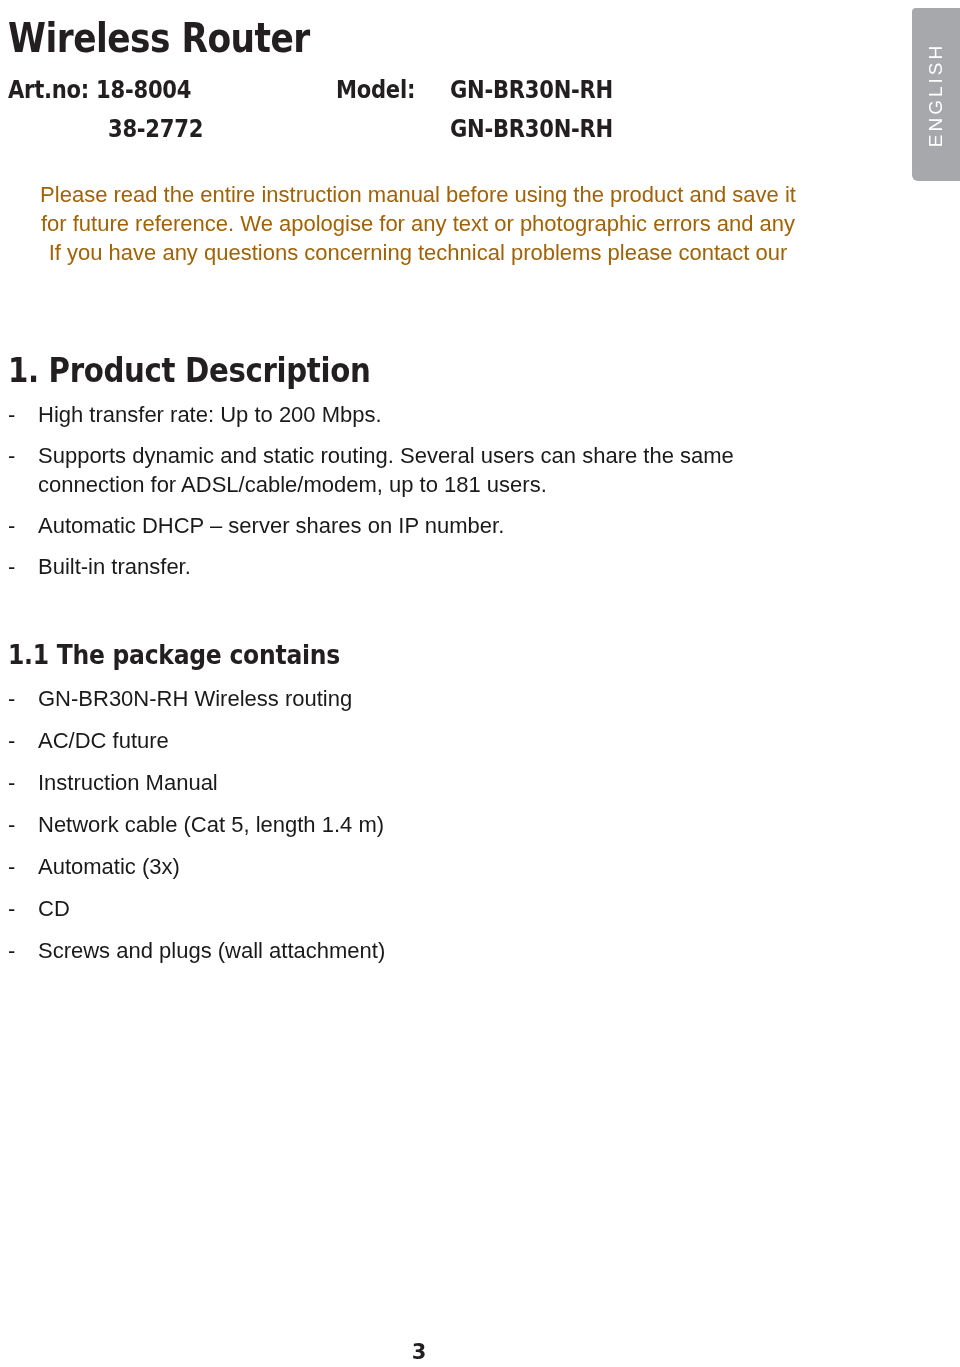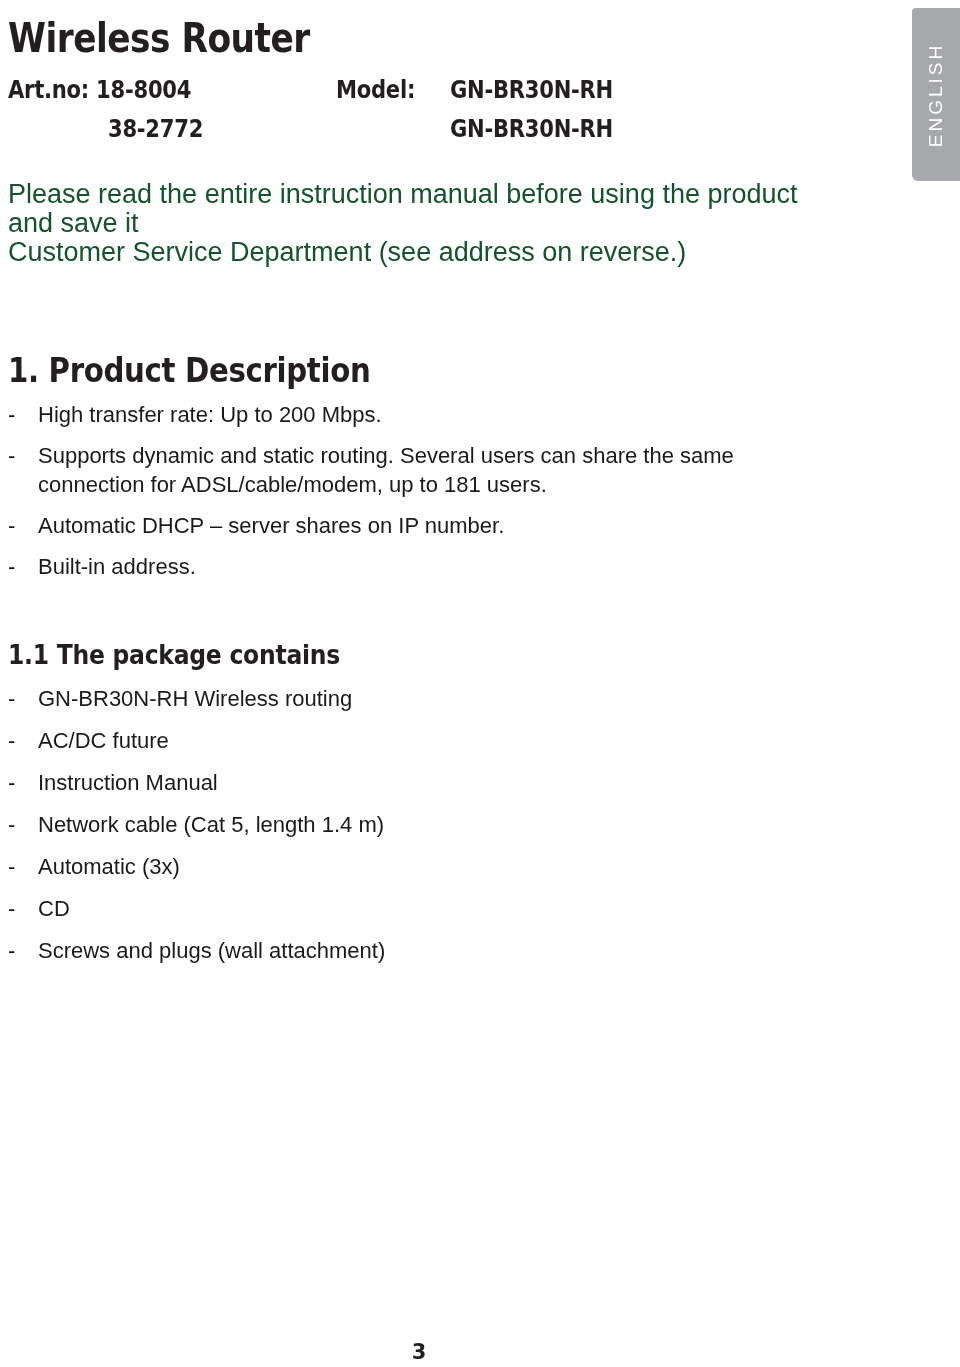--- a/index.html
+++ b/index.html
@@ -104,23 +104,24 @@
     letter-spacing: -0.3px;
     transform: scaleX(0.87);
   }
 
   
   .intro {
     position: absolute;
     left: 8px;
     top: 180px;
     width: 820px;
-    font-size: 27px;
+    font-size: 22px;
     line-height: 29px;
-    color: #14532d;
+    color: #a16207;
+    text-align: center;
   }
   .intro p { margin: 0; }
 
   
   .bullets {
     position: absolute;
     left: 8px;
     width: 810px;
   }
   .bullets-features { top: 400px; }
@@ -173,41 +174,42 @@
   <div class="title">Wireless Router</div>
 
   <div class="artline art-label">Art.no: 18-8004</div>
   <div class="artline art-no-2">38-2772</div>
   <div class="artline model-label">Model:</div>
   <div class="artline model-1">GN-BR30N-RH</div>
   <div class="artline model-2">GN-BR30N-RH</div>
 
   <div class="intro">
     <p>Please read the entire instruction manual before using the product and save it</p>
-    <p>Customer Service Department (see address on reverse.)</p>
+    <p>for future reference. We apologise for any text or photographic errors and any</p>
+    <p>If you have any questions concerning technical problems please contact our</p>
   </div>
 
   <div class="h-section h1">1. Product Description</div>
 
   <div class="bullets bullets-features">
     <div class="bullet-row">
       <span class="bullet-dash">-</span>
       <span class="bullet-text">High transfer rate:  Up to 200 Mbps.</span>
     </div>
     <div class="bullet-row">
       <span class="bullet-dash">-</span>
       <span class="bullet-text">Supports dynamic and static routing.  Several users can share the same connection for ADSL/cable/modem, up to 181 users.</span>
     </div>
     <div class="bullet-row">
       <span class="bullet-dash">-</span>
       <span class="bullet-text">Automatic DHCP – server shares on IP number.</span>
     </div>
     <div class="bullet-row">
       <span class="bullet-dash">-</span>
-      <span class="bullet-text">Built-in address.</span>
+      <span class="bullet-text">Built-in transfer.</span>
     </div>
   </div>
 
   <div class="h-section h2">1.1 The package contains</div>
 
   <div class="bullets bullets-package">
     <div class="bullet-row">
       <span class="bullet-dash">-</span>
       <span class="bullet-text">GN-BR30N-RH Wireless routing</span>
     </div>

